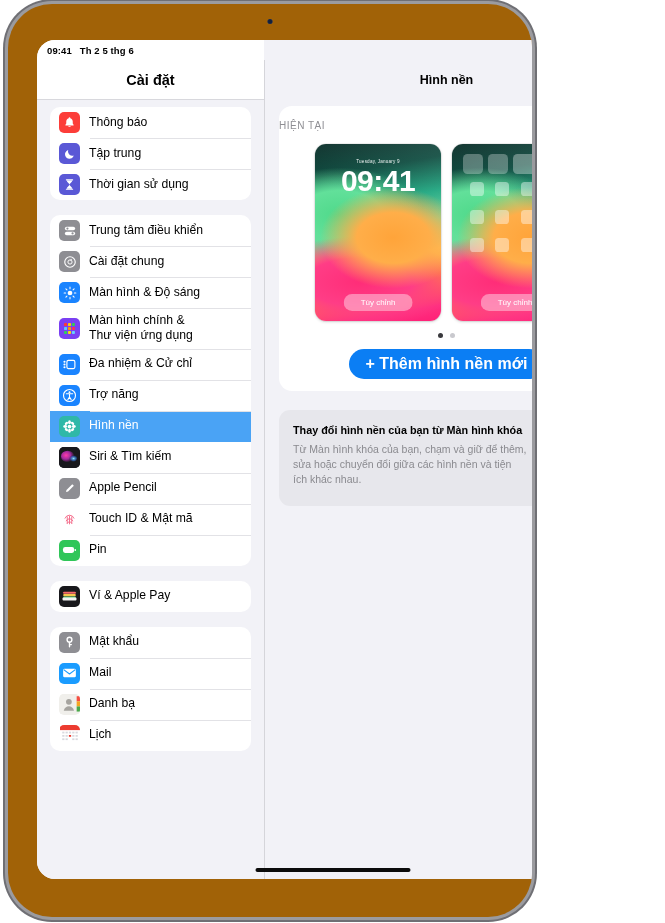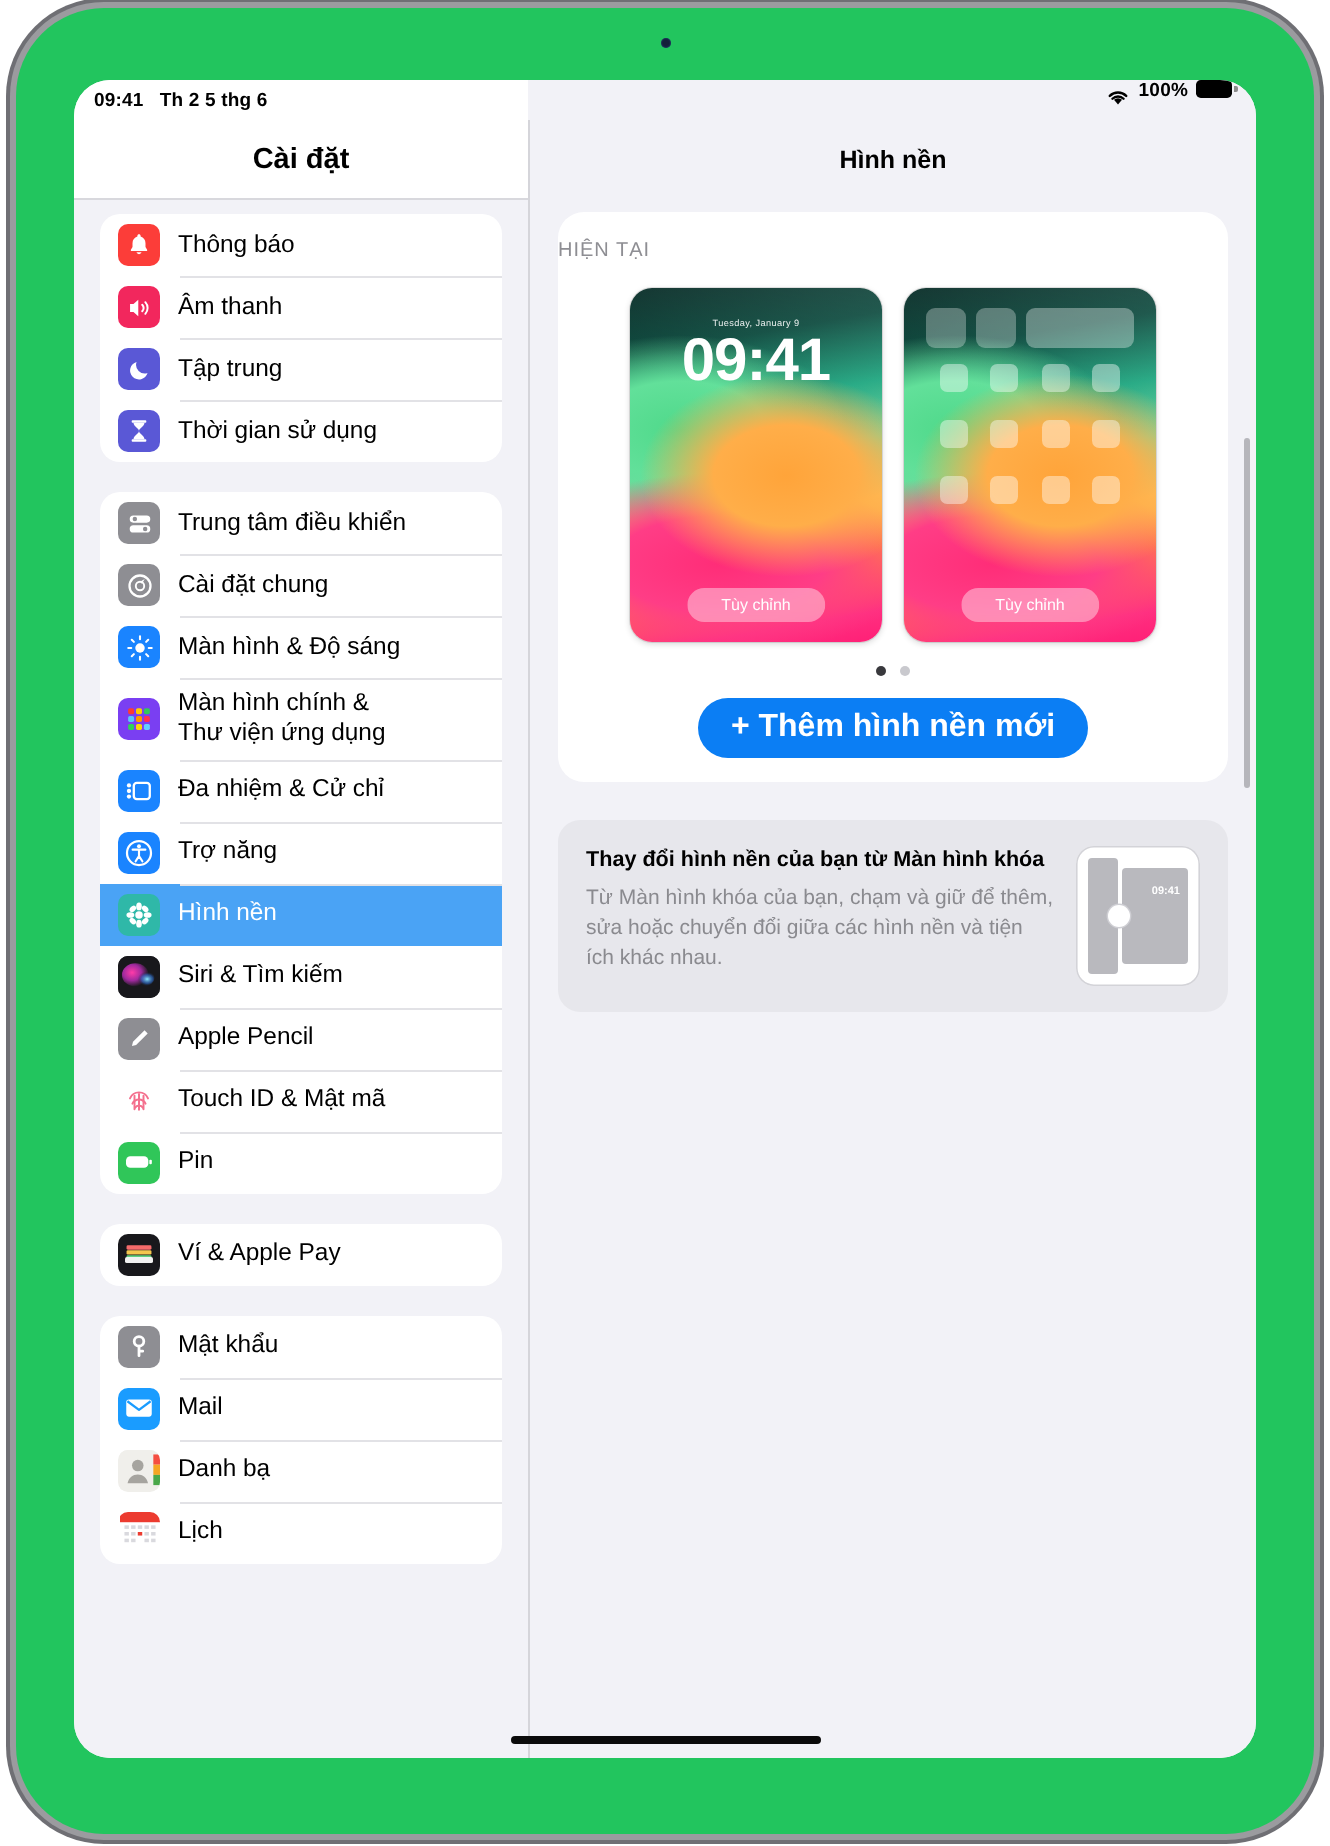--- a/index.html
+++ b/index.html
@@ -7,22 +7,22 @@
     width: 665px; height: 923px;
     background: #ffffff;
     font-family: "Liberation Sans", sans-serif;
     overflow: hidden;
   }
 
   
   #device {
     position: absolute;
     left: 8px; top: 4px;
-    width: 649px; height: 913px;
-    background: #22c55e;
+    width: 524px; height: 913px;
+    background: #a16207;
     border-radius: 44px;
     box-shadow: 0 0 0 3px #9b9b9f, 0 0 0 5px #6f6f74;
     overflow: hidden;
   }
   #camera-dot {
     position: absolute;
     left: 50%; top: 15px;
     transform: translateX(-50%);
     width: 5px; height: 5px;
     border-radius: 50%;
@@ -452,30 +452,20 @@
               <div class="row">
                 <span class="ico" style="background: rgb(252, 61, 57);">
                   <svg width="13" height="13" viewBox="0 0 16 16">
                     <path d="M8 1.4c-.6 0-1 .4-1 1v.4C5.2 3.3 4 4.9 4 6.9v2.4l-1 1.6v.8h10v-.8l-1-1.6V6.9c0-2-1.2-3.6-3-4.1v-.4c0-.6-.4-1-1-1z" fill="#fff"></path>
                     <path d="M6.4 12.5a1.7 1.7 0 0 0 3.2 0z" fill="#fff"></path>
                   </svg>
                 </span>
                 <span class="row-label">Thông báo</span>
               </div>
               <div class="row">
-                <span class="ico" style="background: rgb(242, 39, 93);">
-                  <svg width="14" height="12" viewBox="0 0 16 14">
-                    <path d="M7 2.2 4.2 4.6H2.2v4.8h2L7 11.8z" fill="#fff"></path>
-                    <path d="M9.3 5.1a2.9 2.9 0 0 1 0 3.8" stroke="#fff" stroke-width="1.15" fill="none" stroke-linecap="round"></path>
-                    <path d="M11.1 3.6a5 5 0 0 1 0 6.8" stroke="#fff" stroke-width="1.15" fill="none" stroke-linecap="round"></path>
-                  </svg>
-                </span>
-                <span class="row-label">Âm thanh</span>
-              </div>
-              <div class="row">
                 <span class="ico" style="background: rgb(90, 88, 214);">
                   <svg width="12" height="12" viewBox="0 0 14 14">
                     <path d="M11.4 8.8A5.1 5.1 0 0 1 5 2.3 5.2 5.2 0 1 0 11.4 8.8z" fill="#fff"></path>
                   </svg>
                 </span>
                 <span class="row-label">Tập trung</span>
               </div>
               <div class="row">
                 <span class="ico" style="background: rgb(90, 88, 214);">
                   <svg width="11" height="13" viewBox="0 0 12 14">

